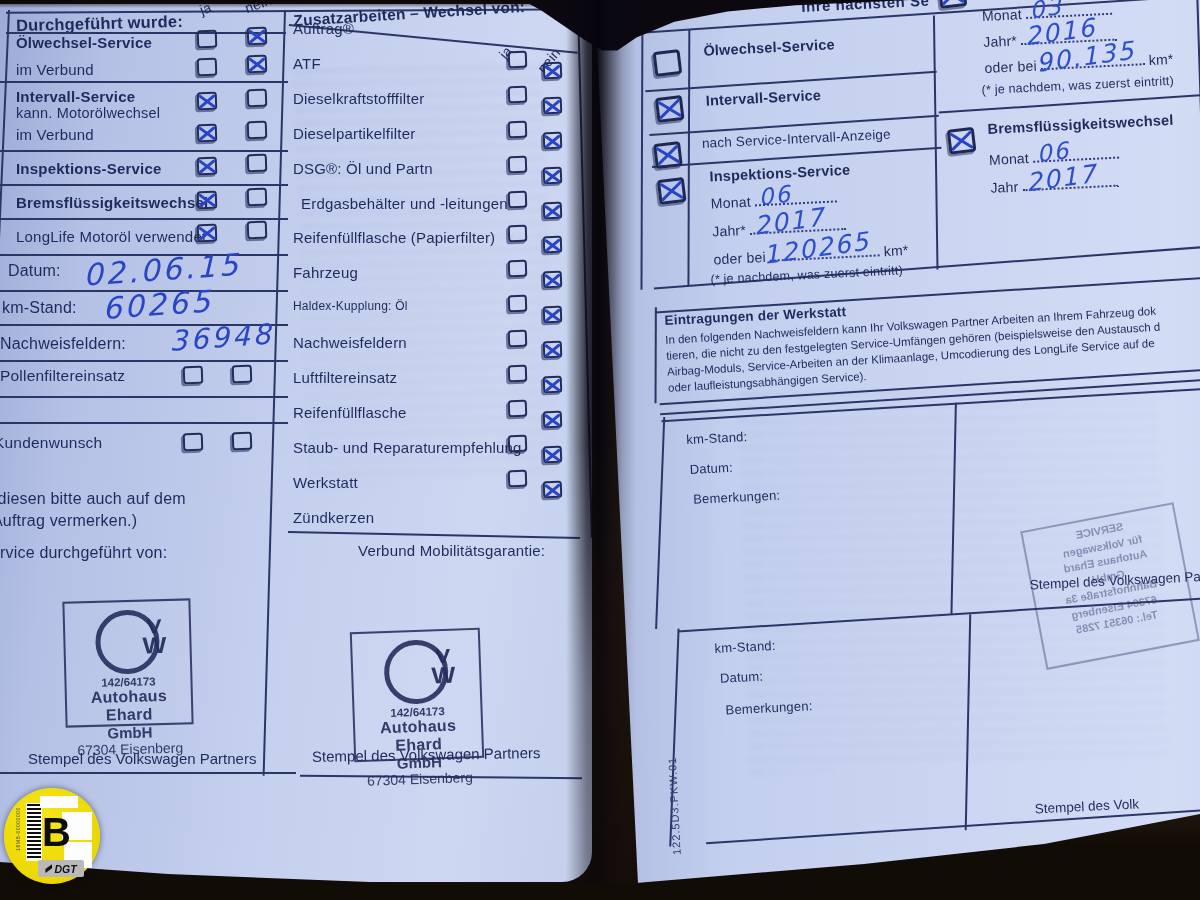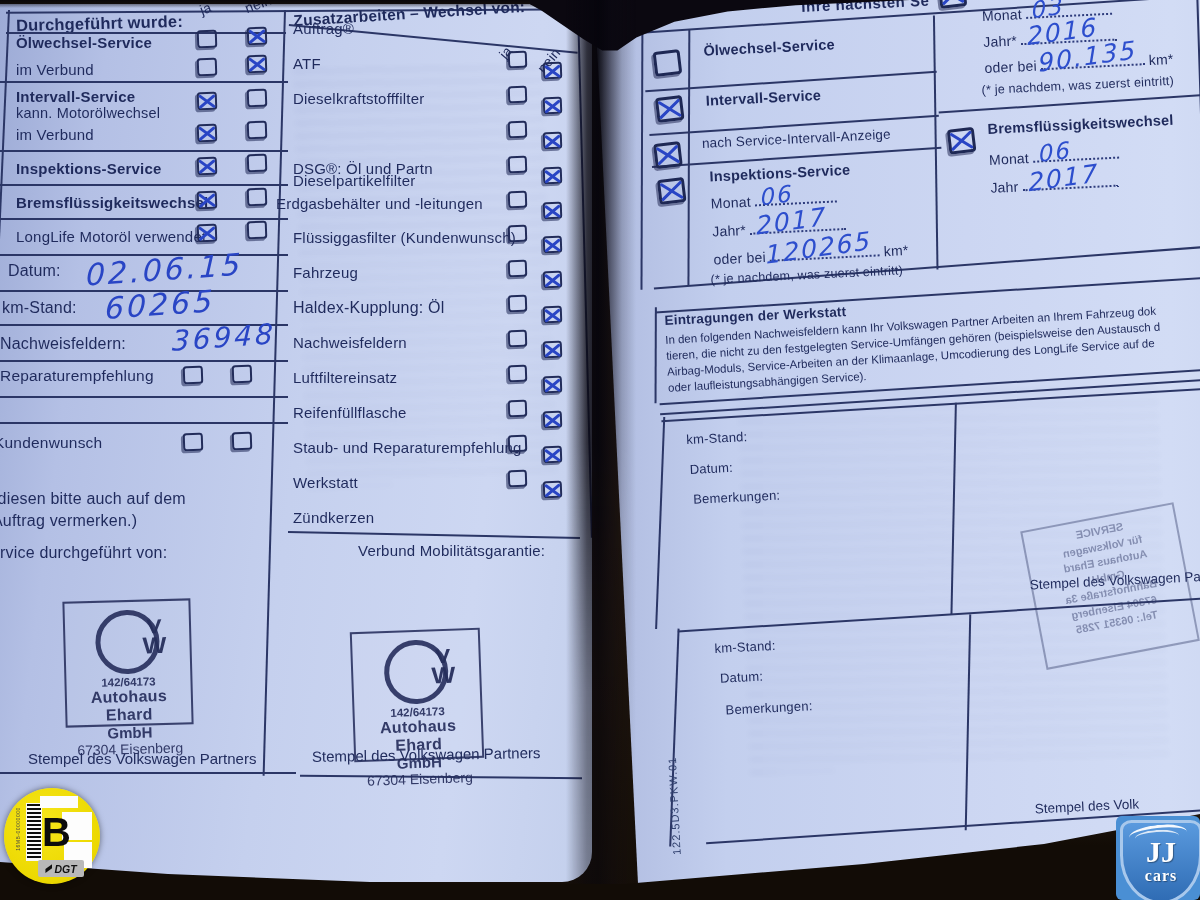--- a/index.html
+++ b/index.html
@@ -98,21 +98,21 @@
     <div class="hl" style="left:0;top:392px;width:288px;"></div>
     <div class="hl" style="left:0;top:418px;width:288px;"></div>
 
     <div class="t" style="left:8px;top:258px;font-size:16px;">Datum:</div>
     <div class="ink" style="left:86px;top:248px;font-size:30px;">02.06.15</div>
     <div class="t" style="left:2px;top:295px;font-size:16px;">km-Stand:</div>
     <div class="ink" style="left:105px;top:283px;font-size:30px;">60265</div>
     <div class="t" style="left:0;top:331px;font-size:16px;">Nachweisfeldern:</div>
     <div class="ink" style="left:172px;top:317px;font-size:28px;">36948</div>
 
-    <div class="t" style="left:0;top:363px;font-size:15.5px;">Reparaturempfehlung</div>
+    <div class="t" style="left:0;top:363px;font-size:15.5px;">Pollenfiltereinsatz</div>
     <div class="cb" style="left:183px;top:362px;"></div>
     <div class="cb" style="left:232px;top:361px;"></div>
 
     <div class="t" style="left:-6px;top:430px;font-size:15.5px;">Kundenwunsch</div>
     <div class="cb" style="left:183px;top:429px;"></div>
     <div class="cb" style="left:232px;top:428px;"></div>
 
     <div class="t" style="left:-8px;top:486px;font-size:16px;">(diesen bitte auch auf dem</div>
     <div class="t" style="left:-8px;top:508px;font-size:16px;">Auftrag vermerken.)</div>
     <div class="t" style="left:-20px;top:540px;font-size:16px;">Service durchgeführt von:</div>
@@ -137,36 +137,36 @@
     <div class="t rot2" style="left:546px;top:56px;font-size:14px;">nein</div>
 
     <div style="position:absolute;inset:0;" id="midRows">
         <div class="t" style="left: 293px; top: 16px; font-size: 15px;">Auftrag®</div>
         <div class="t" style="left: 293px; top: 51px; font-size: 15px;">ATF</div>
         <div class="cbm" style="left: 508px; top: 47px;"></div>
         <div class="cbm ck" style="left: 543px; top: 58px;"></div>
         <div class="t" style="left: 293px; top: 86px; font-size: 15px;">Dieselkraftstofffilter</div>
         <div class="cbm" style="left: 508px; top: 82px;"></div>
         <div class="cbm ck" style="left: 543px; top: 93px;"></div>
-        <div class="t" style="left: 293px; top: 121px; font-size: 15px; margin-top: 47px;">Dieselpartikelfilter</div>
+        <div class="t" style="left: 293px; top: 121px; font-size: 15px;">Dieselpartikelfilter</div>
         <div class="cbm" style="left: 508px; top: 117px;"></div>
         <div class="cbm ck" style="left: 543px; top: 128px;"></div>
         <div class="t" style="left: 293px; top: 156px; font-size: 15px;">DSG®: Öl und Partn</div>
         <div class="cbm" style="left: 508px; top: 152px;"></div>
         <div class="cbm ck" style="left: 543px; top: 163px;"></div>
-        <div class="t" style="left: 276px; top: 191px; font-size: 15px;">Erdgasbehälter und -leitungen</div>
+        <div class="t" style="left: 301px; top: 191px; font-size: 15px;">Erdgasbehälter und -leitungen</div>
         <div class="cbm" style="left: 508px; top: 187px;"></div>
         <div class="cbm ck" style="left: 543px; top: 198px;"></div>
-        <div class="t" style="left: 293px; top: 225px; font-size: 15px;">Flüssiggasfilter (Kundenwunsch)</div>
+        <div class="t" style="left: 293px; top: 225px; font-size: 15px;">Reifenfüllflasche (Papierfilter)</div>
         <div class="cbm" style="left: 508px; top: 221px;"></div>
         <div class="cbm ck" style="left: 543px; top: 232px;"></div>
         <div class="t" style="left: 293px; top: 260px; font-size: 15px;">Fahrzeug</div>
         <div class="cbm" style="left: 508px; top: 256px;"></div>
         <div class="cbm ck" style="left: 543px; top: 267px;"></div>
-        <div class="t" style="left: 293px; top: 295px; font-size: 16px;">Haldex-Kupplung: Öl</div>
+        <div class="t" style="left: 293px; top: 295px; font-size: 12px;">Haldex-Kupplung: Öl</div>
         <div class="cbm" style="left: 508px; top: 291px;"></div>
         <div class="cbm ck" style="left: 543px; top: 302px;"></div>
         <div class="t" style="left: 293px; top: 330px; font-size: 15px;">Nachweisfeldern</div>
         <div class="cbm" style="left: 508px; top: 326px;"></div>
         <div class="cbm ck" style="left: 543px; top: 337px;"></div>
         <div class="t" style="left: 293px; top: 365px; font-size: 15px;">Luftfiltereinsatz</div>
         <div class="cbm" style="left: 508px; top: 361px;"></div>
         <div class="cbm ck" style="left: 543px; top: 372px;"></div>
         <div class="t" style="left: 293px; top: 400px; font-size: 15px;">Reifenfüllflasche</div>
         <div class="cbm" style="left: 508px; top: 396px;"></div>
@@ -319,22 +319,14 @@
     <div style="position:absolute;left:36px;top:8px;width:38px;height:12px;background:#fdfdfd;"></div>
     <div style="position:absolute;left:58px;top:24px;width:30px;height:28px;background:#fdfdfd;"></div>
     <div style="position:absolute;left:60px;top:54px;width:28px;height:26px;background:#fdfdfd;"></div>
     <div style="position:absolute;left:38px;top:22px;font-size:40px;font-weight:700;color:#0c0c0c;font-family:'Liberation Sans',sans-serif;">B</div>
     <div style="position:absolute;left:34px;top:72px;width:46px;height:17px;background:#b9b9b9;border-radius:2px;display:flex;align-items:center;justify-content:center;gap:2px;">
       <span style="display:inline-block;width:7px;height:9px;background:#111;clip-path:polygon(0 55%,100% 0,100% 45%,0 100%);"></span>
         <span style="font-size:10.5px;font-weight:700;font-style:italic;color:#111;">DGT</span>
     </div>
   </div>
 
-  <div style="position:absolute;left:1116px;top:816px;width:84px;height:84px;z-index:20;background:#4a8fd4;border-radius:6px;overflow:hidden;">
-    <div style="position:absolute;left:4px;top:4px;width:76px;height:78px;background:linear-gradient(180deg,#5a9ade,#2f6cb4);border:3px solid #a8c8ec;border-radius:14% 14% 50% 50%/12% 12% 58% 58%;">
-      <div style="position:absolute;left:6px;top:2px;width:58px;height:16px;border-top:3px solid #fff;border-radius:50%;transform:rotate(-6deg);opacity:.95;"></div>
-      <div style="position:absolute;left:12px;top:7px;width:44px;height:12px;border-top:2px solid #fff;border-radius:50%;transform:rotate(-4deg);opacity:.8;"></div>
-      <div style="position:absolute;left:0;top:12px;width:100%;text-align:center;font-family:'Liberation Serif',serif;font-weight:700;font-size:30px;color:#fff;text-shadow:1px 1px 1px rgba(0,0,0,.35);">JJ</div>
-      <div style="position:absolute;left:0;top:44px;width:100%;text-align:center;font-family:'Liberation Serif',serif;font-weight:700;font-size:16px;color:#fff;letter-spacing:1px;text-shadow:1px 1px 1px rgba(0,0,0,.35);">cars</div>
-    </div>
-  </div>
 
 </div>
 
 </body></html>

